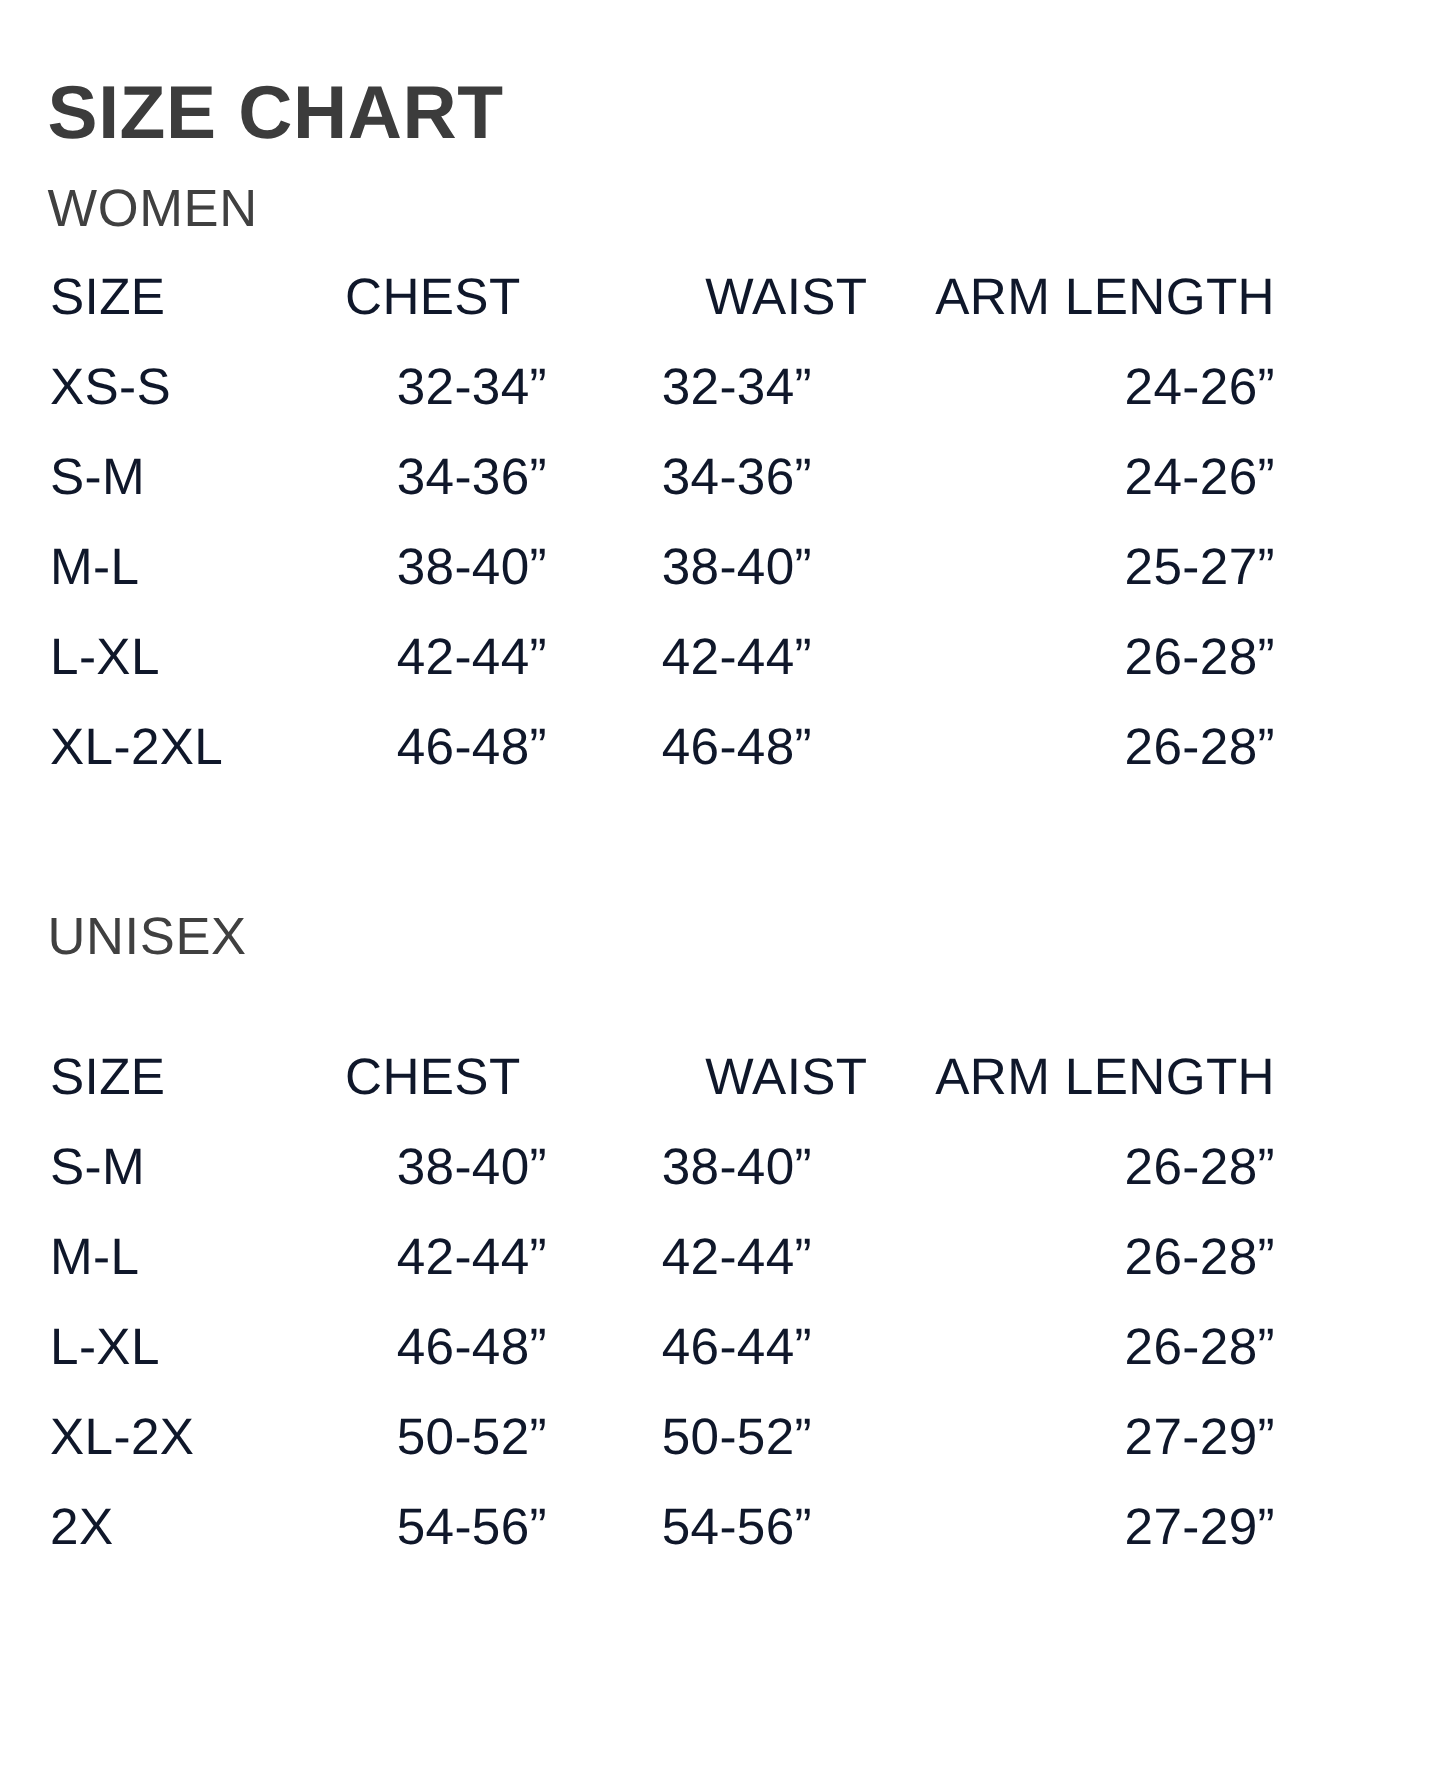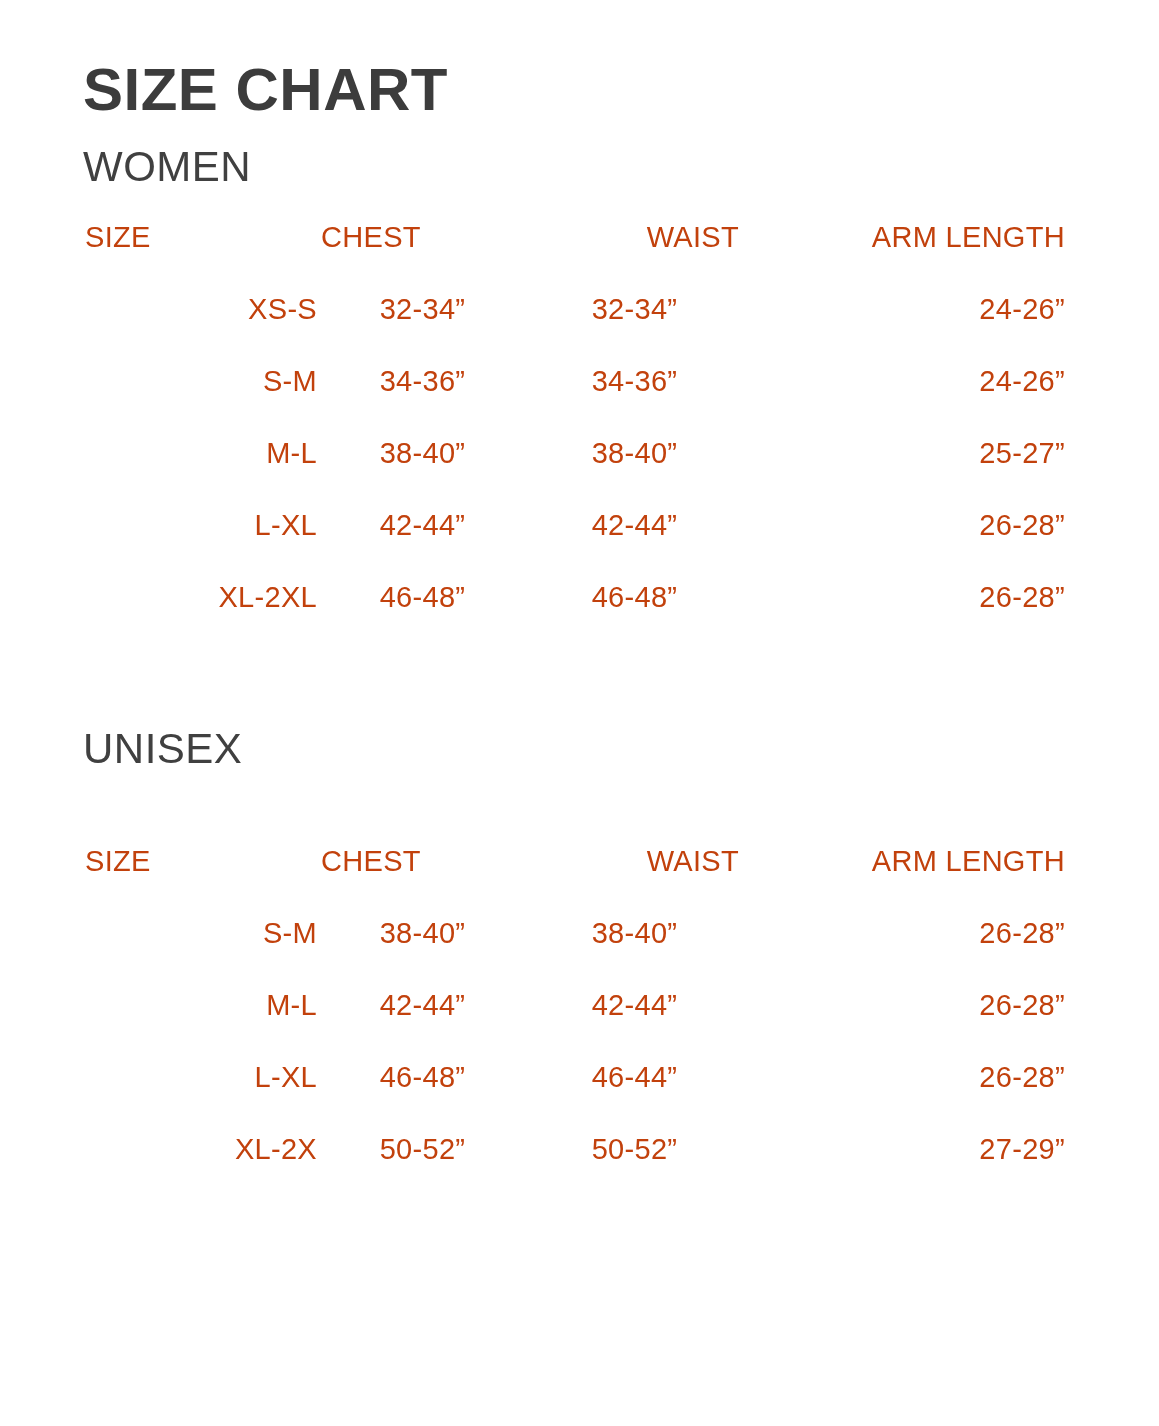--- a/index.html
+++ b/index.html
@@ -12,21 +12,21 @@
     height: 1426px;
     font-family: "Liberation Sans", sans-serif;
     color: #3a3a3a;
     overflow: hidden;
   }
   .page {
     position: relative;
     width: 1159px;
     height: 1362px;
     box-sizing: border-box;
-    padding: 58px 70px 0 83px;
+    padding: 58px 70px 0 38px;
   }
   .chart-title {
     font-size: 60px;
     font-weight: bold;
     letter-spacing: 0.5px;
     color: #3c3c3c;
     line-height: 1.05;
     margin: 0 0 22px 0;
   }
   .section-label {
@@ -37,43 +37,43 @@
     margin: 0 0 10px 0;
     letter-spacing: 0.5px;
   }
   table.size-table {
     border-collapse: collapse;
     width: 982px;
     table-layout: fixed;
   }
   table.size-table th,
   table.size-table td {
-    font-size: 29px;
+    font-size: 41px;
     font-weight: normal;
-    color: #c2410c;
+    color: #0f172a;
     padding: 0;
     height: 72px;
     vertical-align: middle;
     letter-spacing: 0.3px;
     white-space: nowrap;
   }
   table.size-table th {
     text-align: left;
   }
   table.size-table col.c-size { width: 234px; }
   table.size-table col.c-chest { width: 217px; }
   table.size-table col.c-waist { width: 205px; }
   table.size-table col.c-arm { width: 326px; }
 
   table.size-table th.h-size { text-align: left; padding-left: 2px; }
   table.size-table th.h-chest { text-align: left; padding-left: 4px; }
   table.size-table th.h-waist { text-align: right; padding-left: 2px; }
   table.size-table th.h-arm { text-align: right; padding-left: 0px; }
 
-  table.size-table td.d-size { text-align: right; padding-left: 2px; }
+  table.size-table td.d-size { text-align: left; padding-left: 2px; }
   table.size-table td.d-chest { text-align: center; padding-right: 6px; }
   table.size-table td.d-waist { text-align: center; padding-right: 4px; }
   table.size-table td.d-arm { text-align: right; padding-left: 10px; }
 
   .gap-block { height: 92px; }
   .gap-small { height: 42px; }
 </style>
 </head>
 <body>
 
@@ -171,17 +171,23 @@
           <td class="d-chest">46-48”</td>
           <td class="d-waist">46-44”</td>
           <td class="d-arm">26-28”</td>
         </tr>
         <tr>
           <td class="d-size">XL-2X</td>
           <td class="d-chest">50-52”</td>
           <td class="d-waist">50-52”</td>
           <td class="d-arm">27-29”</td>
         </tr>
+        <tr>
+          <td class="d-size">2X</td>
+          <td class="d-chest">54-56”</td>
+          <td class="d-waist">54-56”</td>
+          <td class="d-arm">27-29”</td>
+        </tr>
       </tbody>
     </table>
   </div>
 
 </div>
 
 </body></html>

